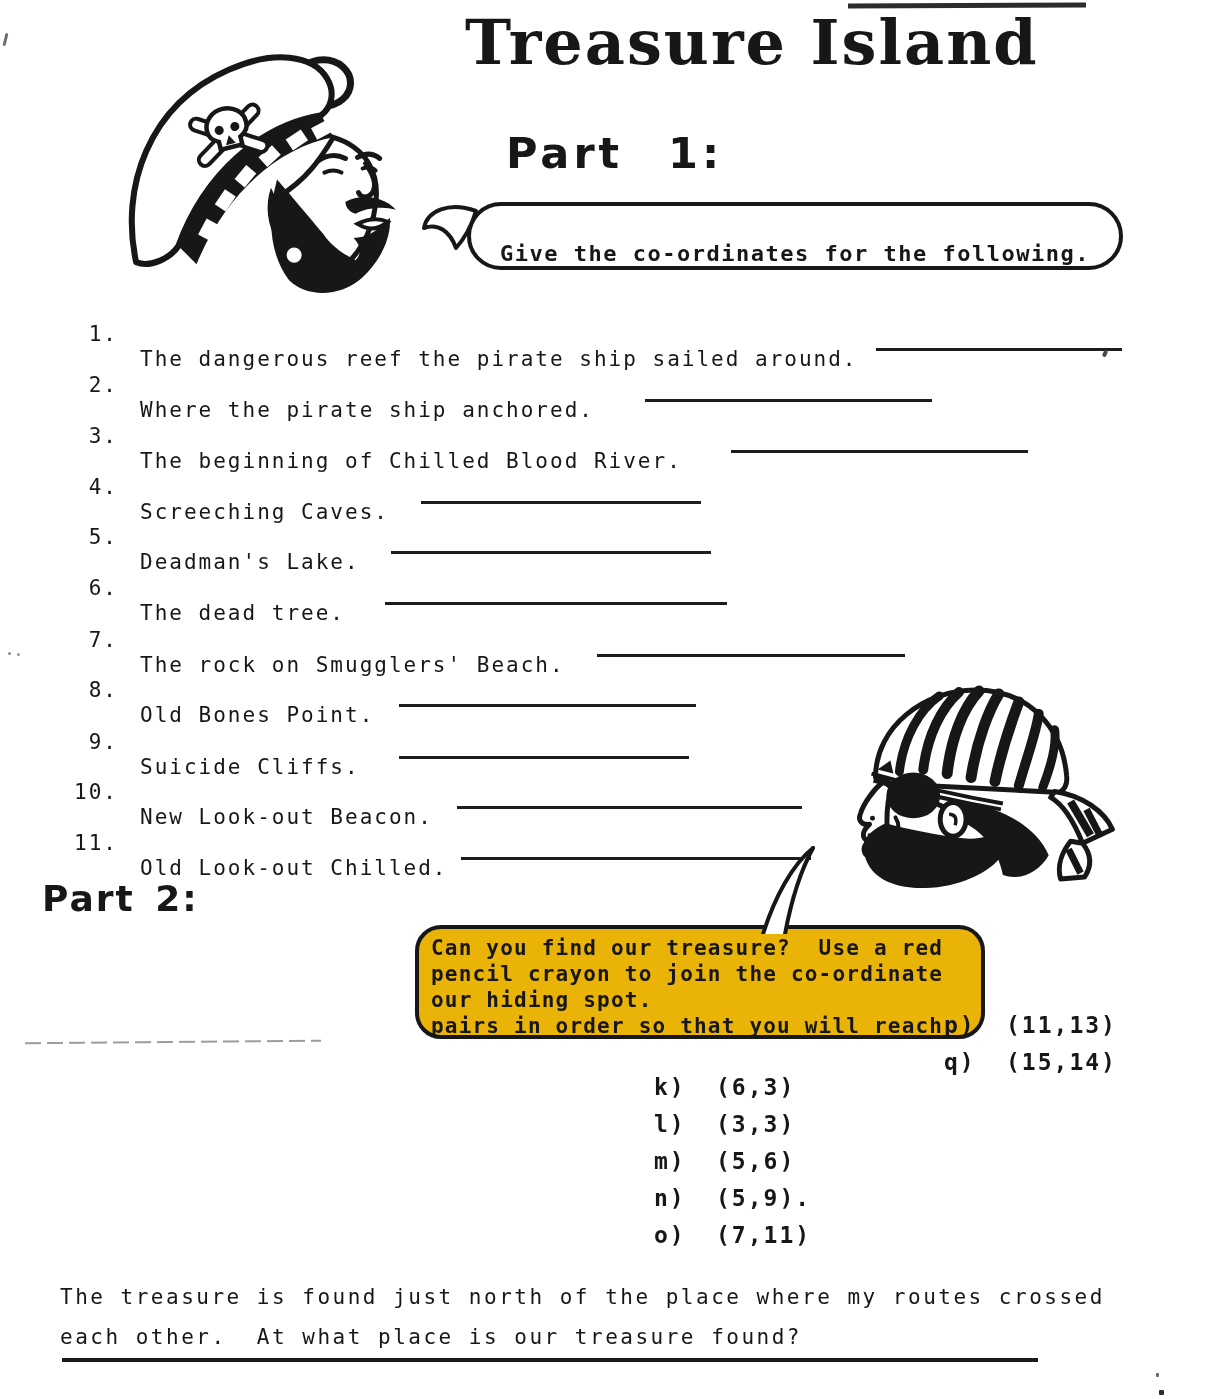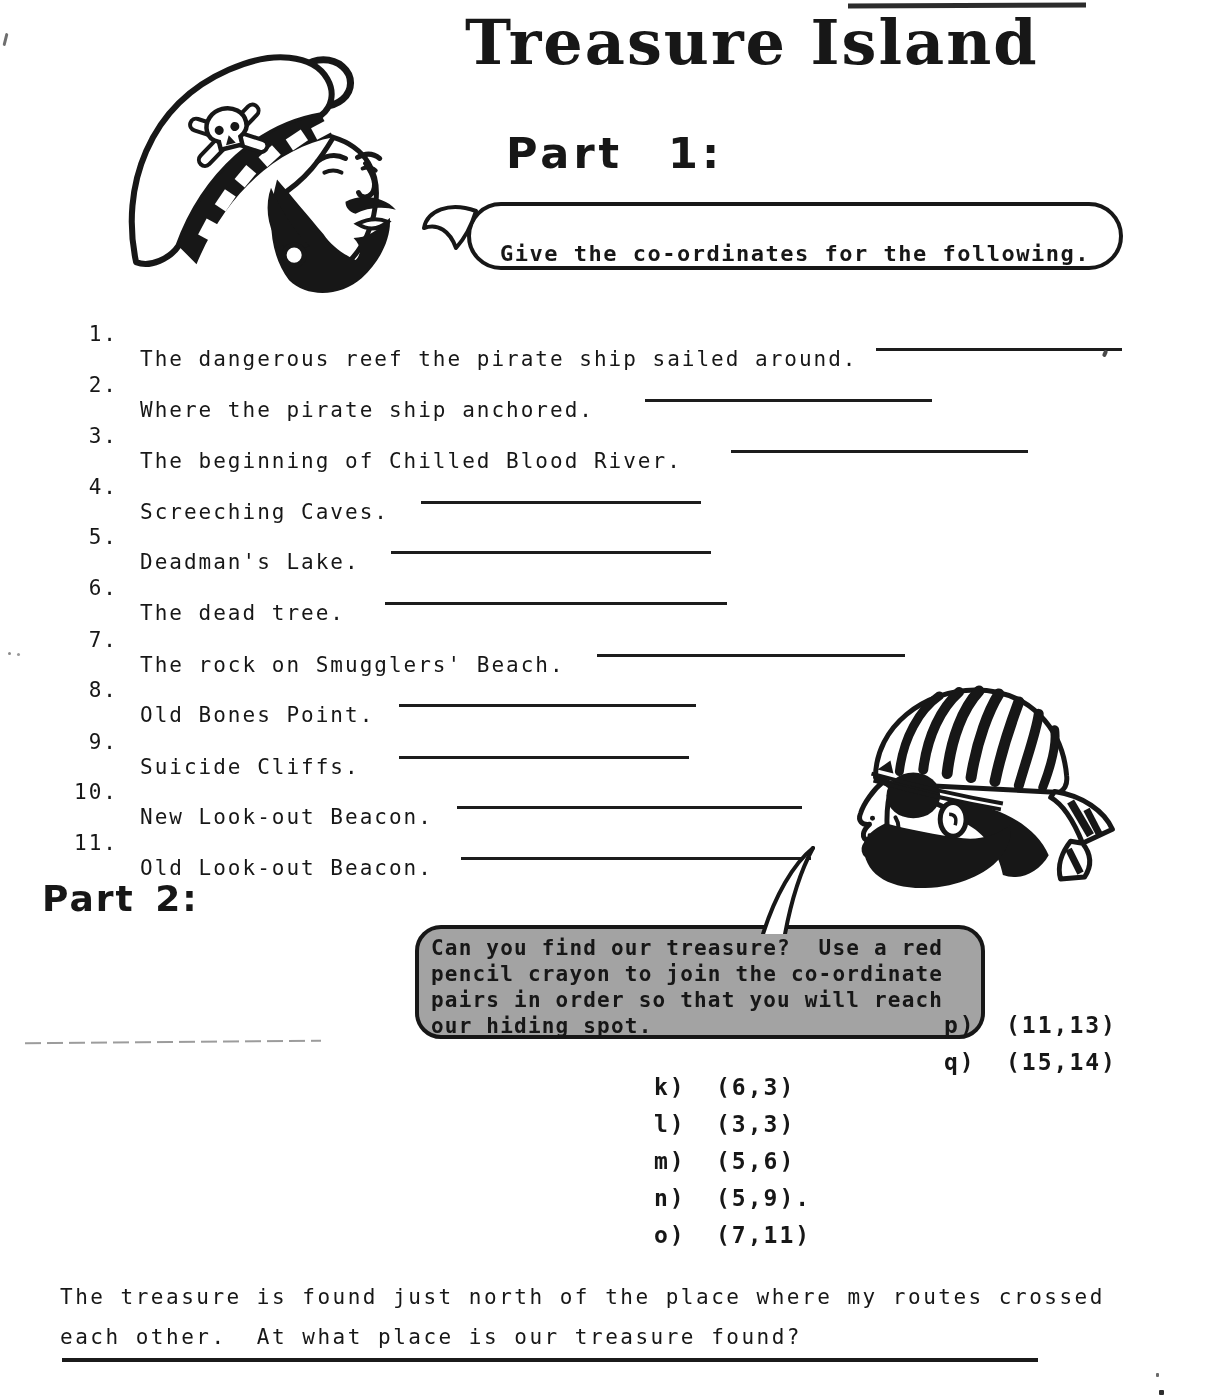--- a/index.html
+++ b/index.html
@@ -26,21 +26,21 @@
   .bubble1 {
     position:absolute; left:467px; top:202px; width:648px; height:60px;
     border:4px solid #171717; border-radius:34px;
     display:flex; align-items:flex-end; justify-content:center;
     font-size:22px; font-weight:600; letter-spacing:1.5px; white-space:pre;
     background:#fff;
   }
   .bubble1-tail { position:absolute; left:419px; top:203px; width:60px; height:58px; z-index:3; }
   .bubble2 {
     position:absolute; left:415px; top:925px; width:570px; height:114px;
-    border:4px solid #171717; border-radius:26px; background:#a3a3a3;
+    border:4px solid #171717; border-radius:26px; background:#eab308;
     padding:6px 0 0 12px; box-sizing:border-box;
     font-size:21px; font-weight:600; letter-spacing:1.2px; line-height:26px;
   }
   .bubble2 div { white-space:pre; }
   .bubble2-tail { position:absolute; left:745px; top:846px; width:80px; height:88px; z-index:3; }
   .p1-row { position:absolute; left:0; width:1216px; height:30px; font-size:21px; letter-spacing:2px; }
   .p1-num { position:absolute; left:52px; width:66px; text-align:right; white-space:pre; }
   .p1-text { position:absolute; left:140px; white-space:pre;margin-top:25px; }
   .p1-line { position:absolute; top:0; height:26px; border-bottom:3px solid #1d1d1d; }
   .coord-col { position:absolute; font-size:23px; font-weight:bold; letter-spacing:2px; }
@@ -157,21 +157,21 @@
     <span class="p1-text">Suicide Cliffs.</span>
     <span class="p1-line" style="left:399px;width:290px"></span>
   </div>
   <div class="p1-row" style="top:780px">
     <span class="p1-num">10.</span>
     <span class="p1-text">New Look-out Beacon.</span>
     <span class="p1-line" style="left:457px;width:345px"></span>
   </div>
   <div class="p1-row" style="top:831px">
     <span class="p1-num">11.</span>
-    <span class="p1-text">Old Look-out Beacon.</span>
+    <span class="p1-text">Old Look-out Chilled.</span>
     <span class="p1-line" style="left:461px;width:350px"></span>
   </div>
 
   <svg class="pirate2" viewBox="0 0 270 215">
     <path d="M28,100 C28,48 78,12 128,12 C184,12 216,52 220,98 C221,106 218,112 213,115 L36,106 Z" fill="#fff" stroke="#171717" stroke-width="5" stroke-linejoin="round"></path>
     <g fill="none" stroke="#171717" stroke-linecap="round">
       <path d="M52,94 C56,60 72,32 92,18" stroke-width="9"></path>
       <path d="M76,92 C80,58 94,30 112,14" stroke-width="10"></path>
       <path d="M100,96 C104,60 116,30 132,13" stroke-width="11"></path>
       <path d="M124,100 C130,62 142,32 152,16" stroke-width="11"></path>
@@ -197,22 +197,22 @@
     <path d="M240,132 L253,157" stroke="#171717" stroke-width="7" fill="none"></path>
     <path d="M236,166 C244,176 246,188 238,200 L214,202 C210,188 216,174 224,164 Z" fill="#fff" stroke="#171717" stroke-width="5" stroke-linejoin="round"></path>
     <path d="M222,172 L234,196" stroke="#171717" stroke-width="7" fill="none"></path>
   </svg>
 
   <div class="part2-heading">Part 2:</div>
 
   <div class="bubble2">
     <div>Can you find our treasure?  Use a red</div>
     <div>pencil crayon to join the co-ordinate</div>
+    <div>our hiding spot.</div>
     <div>pairs in order so that you will reach</div>
-    <div>our hiding spot.</div>
   </div>
   <svg class="bubble2-tail" viewBox="0 0 80 88">
     <path d="M18,88 L40,88 C46,58 56,26 68,2 C50,22 30,52 18,88 Z" fill="#fff"></path>
     <path d="M18,88 C30,50 48,18 68,2" fill="none" stroke="#171717" stroke-width="4" stroke-linecap="round"></path>
     <path d="M40,88 C46,56 56,24 68,2" fill="none" stroke="#171717" stroke-width="4" stroke-linecap="round"></path>
   </svg>
 
   <div class="coord-col" style="left:654px; top:1074px">
     <div class="coord-row"><span class="coord-label">k)</span><span>(6,3)</span></div>
     <div class="coord-row"><span class="coord-label">l)</span><span>(3,3)</span></div>

